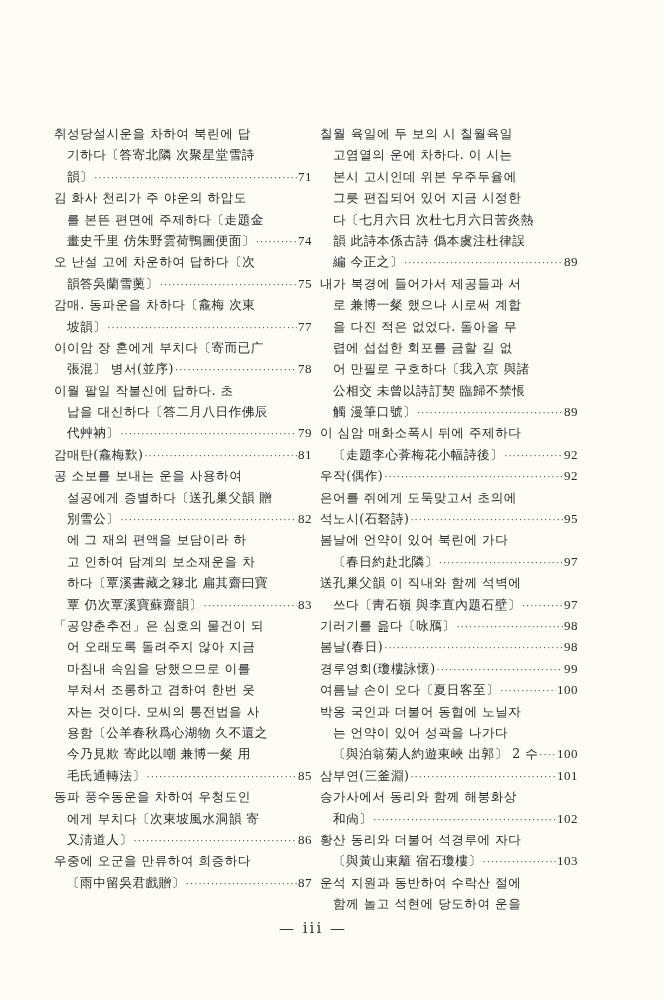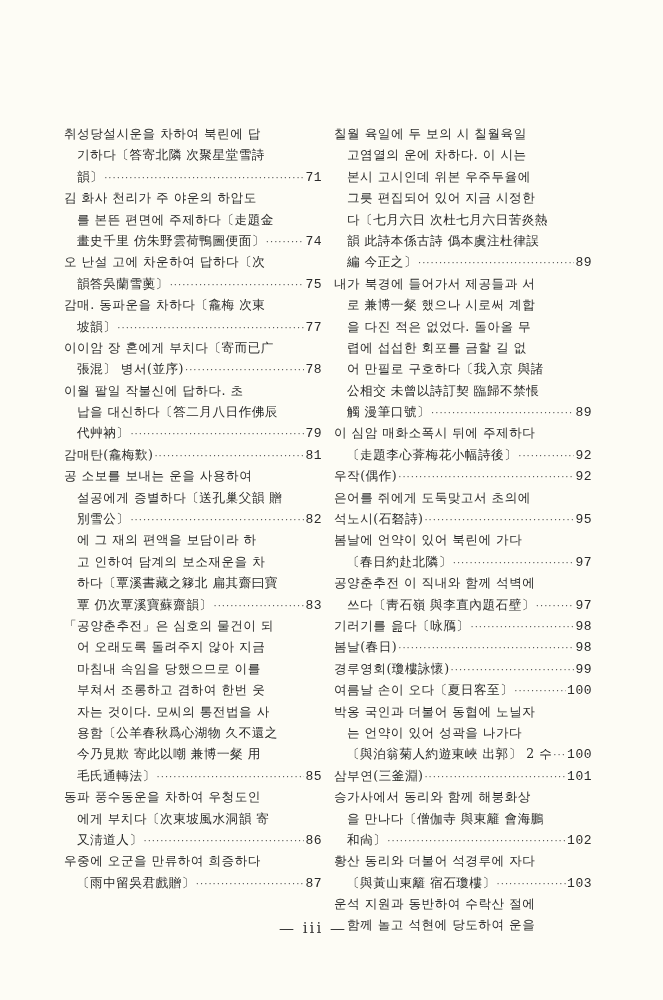--- a/index.html
+++ b/index.html
@@ -6,33 +6,33 @@
   body {
     width: 663px; height: 1000px;
     background: #fdfcf5;
     font-family: "DejaVu Serif", "Liberation Serif", serif;
     color: #2a2a2a;
     position: relative;
     overflow: hidden;
   }
   .page { position: absolute; left: 0; top: 0; width: 663px; height: 1000px; }
   .col { position: absolute; top: 123px; }
-  .col-left { left: 64px; width: 258px; }
-  .col-right { left: 334px; width: 258px; }
+  .col-left { left: 54px; width: 258px; }
+  .col-right { left: 320px; width: 258px; }
   .entry { font-size: 12.6px; line-height: 21.4px; letter-spacing: 0.5px; }
   .line { display: block; white-space: nowrap; overflow: hidden; height: 21.4px; }
   .line.indent { padding-left: 13px; }
   .line.lead { display: flex; align-items: baseline; }
   .line.lead .txt { flex: 0 0 auto; }
   .line.lead .dots {
     flex: 1 1 auto; overflow: hidden; white-space: nowrap;
     letter-spacing: 1px; color: #444; margin: 0 1px; font-size: 10px;
   }
   .line.lead .dots::before { content: "··································································································"; }
-  .line.lead .pg { flex: 0 0 auto; font-family: Liberation Mono, monospace; font-size: 13px; }
+  .line.lead .pg { flex: 0 0 auto; font-family: Liberation Serif, serif; font-size: 13px; }
   .folio {
     position: absolute; left: 0; width: 626px; top: 919px;
     text-align: center; font-size: 15px; letter-spacing: 2px; color: #333;
   }
 </style>
 </head>
 <body>
 
 <div class="page">
   <div class="col col-left" id="col-left">
@@ -199,21 +199,21 @@
       </div>
       <div class="entry">
         <div class="line">봄날에 언약이 있어 북린에 가다</div>
         <div class="line indent lead">
           <span class="txt">〔春日約赴北隣〕</span>
           <span class="dots"></span>
           <span class="pg">97</span>
         </div>
       </div>
       <div class="entry">
-        <div class="line">공양춘추전 이 직내와 함께 석벽에</div>
+        <div class="line">送孔巢父韻 이 직내와 함께 석벽에</div>
         <div class="line indent lead">
           <span class="txt">쓰다〔靑石嶺 與李直內題石壁〕</span>
           <span class="dots"></span>
           <span class="pg">97</span>
         </div>
       </div>
       <div class="entry">
         <div class="line lead">
           <span class="txt">기러기를 읊다〔咏鴈〕</span>
           <span class="dots"></span>
@@ -252,21 +252,20 @@
       </div>
       <div class="entry">
         <div class="line lead">
           <span class="txt">삼부연(三釜淵)</span>
           <span class="dots"></span>
           <span class="pg">101</span>
         </div>
       </div>
       <div class="entry">
         <div class="line">승가사에서 동리와 함께 해붕화상</div>
-        <div class="line indent">을 만나다〔僧伽寺 與東籬 會海鵬</div>
         <div class="line indent lead">
           <span class="txt">和尙〕</span>
           <span class="dots"></span>
           <span class="pg">102</span>
         </div>
       </div>
       <div class="entry">
         <div class="line">황산 동리와 더불어 석경루에 자다</div>
         <div class="line indent lead">
           <span class="txt">〔與黃山東籬 宿石瓊樓〕</span>

